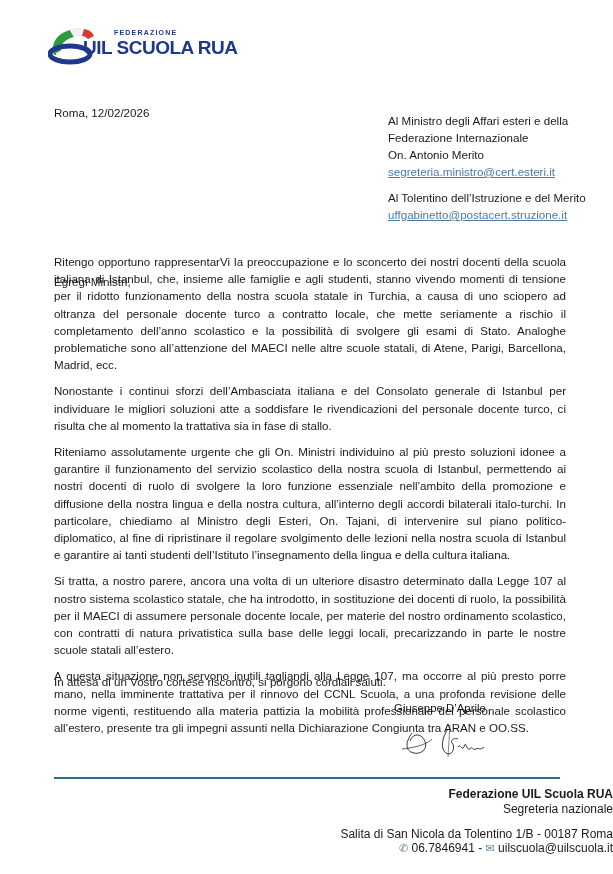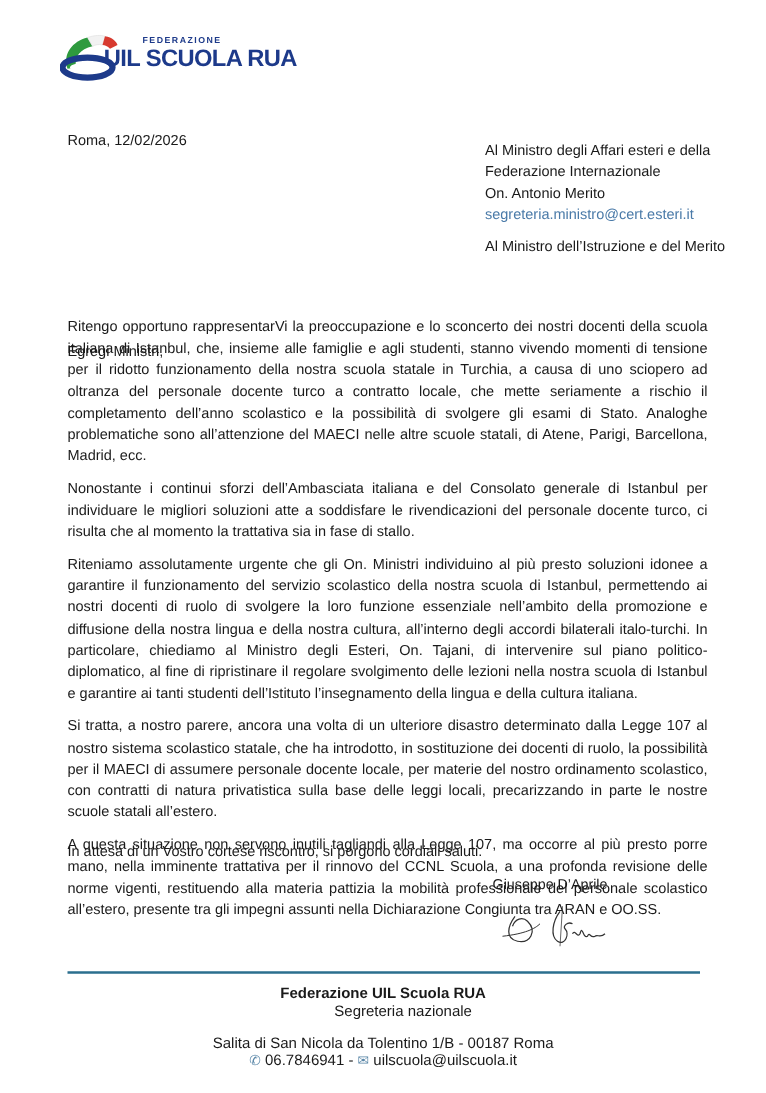--- a/index.html
+++ b/index.html
@@ -20,38 +20,38 @@
     }
     .logo .brand {
       position: absolute; left: 35px; top: 12px;
       font-size: 19px; font-weight: bold; color: #1d3a8a; letter-spacing: -0.5px;
       white-space: nowrap;
       text-align: right;
     }
     .date { position: absolute; left: 54px; top: 90px; font-size: 11.6px; margin-top: 16px; }
     .recipients { position: absolute; left: 352px; top: 112px; line-height: 17px; font-size: 11.6px; }
     .recipient-block { margin-bottom: 9px; margin-left: 36px; }
-    .recipient-block a { color: #4a7aa8; }
+    .recipient-block a { color: #4a7aa8; text-decoration: underline; }
     .salutation { position: absolute; left: 54px; top: 231px; margin-top: 44px; }
     .body-text {
       position: absolute; left: 54px; top: 253px; width: 512px;
       line-height: 17.2px; text-align: justify; font-size: 11.6px;
     }
     .body-text p { margin-bottom: 9px; }
     .closing { position: absolute; left: 54px; top: 675px; }
     .signer {
       position: absolute; left: 352px; top: 700px; width: 176px;
       text-align: center; line-height: 16px; font-size: 11.4px;
     }
     .signature { position: absolute; left: 400px; top: 723px; }
     .footer-rule {
       position: absolute; left: 54px; top: 777px; width: 506px; height: 1.5px; background: #2b6f8e;
     }
     .footer {
-      position: absolute; left: 0; width: 613px; text-align: center; font-size: 12px; color: #1a1a1a;
+      position: absolute; left: 0; width: 613px; text-align: right; font-size: 12px; color: #1a1a1a;
     }
     .footer.org { top: 787px; font-weight: bold; }
     .footer.dept { top: 802px; padding-left: 32px; }
     .footer.addr { top: 827px; }
     .footer.contacts { top: 841px; }
     .footer .icon { color: #5a87a8; font-size: 11px; }
   </style>
 </head>
 <body>
 
@@ -70,21 +70,22 @@
 <div class="date">Roma, 12/02/2026</div>
 
 <div class="recipients">
   <div class="recipient-block">
     <div>Al Ministro degli Affari esteri e della</div>
     <div>Federazione Internazionale</div>
     <div>On. Antonio Merito</div>
     <a>segreteria.ministro@cert.esteri.it</a>
   </div>
   <div class="recipient-block">
-    <div>Al Ministro dell’Istruzione e del Merito</div>
+    <div>Al Tolentino dell’Istruzione e del Merito</div>
+    <a>uffgabinetto@postacert.struzione.it</a>
   </div>
 </div>
 
 <div class="salutation">Egregi Ministri,</div>
 
 <div class="body-text">
   <p>Ritengo opportuno rappresentarVi la preoccupazione e lo sconcerto dei nostri docenti della scuola italiana di Istanbul, che, insieme alle famiglie e agli studenti, stanno vivendo momenti di tensione per il ridotto funzionamento della nostra scuola statale in Turchia, a causa di uno sciopero ad oltranza del personale docente turco a contratto locale, che mette seriamente a rischio il completamento dell’anno scolastico e la possibilità di svolgere gli esami di Stato. Analoghe problematiche sono all’attenzione del MAECI nelle altre scuole statali, di Atene, Parigi, Barcellona, Madrid, ecc.</p>
   <p>Nonostante i continui sforzi dell’Ambasciata italiana e del Consolato generale di Istanbul per individuare le migliori soluzioni atte a soddisfare le rivendicazioni del personale docente turco, ci risulta che al momento la trattativa sia in fase di stallo.</p>
   <p>Riteniamo assolutamente urgente che gli On. Ministri individuino al più presto soluzioni idonee a garantire il funzionamento del servizio scolastico della nostra scuola di Istanbul, permettendo ai nostri docenti di ruolo di svolgere la loro funzione essenziale nell’ambito della promozione e diffusione della nostra lingua e della nostra cultura, all’interno degli accordi bilaterali italo-turchi. In particolare, chiediamo al Ministro degli Esteri, On. Tajani, di intervenire sul piano politico-diplomatico, al fine di ripristinare il regolare svolgimento delle lezioni nella nostra scuola di Istanbul e garantire ai tanti studenti dell’Istituto l’insegnamento della lingua e della cultura italiana.</p>
   <p>Si tratta, a nostro parere, ancora una volta di un ulteriore disastro determinato dalla Legge 107 al nostro sistema scolastico statale, che ha introdotto, in sostituzione dei docenti di ruolo, la possibilità per il MAECI di assumere personale docente locale, per materie del nostro ordinamento scolastico, con contratti di natura privatistica sulla base delle leggi locali, precarizzando in parte le nostre scuole statali all’estero.</p>

